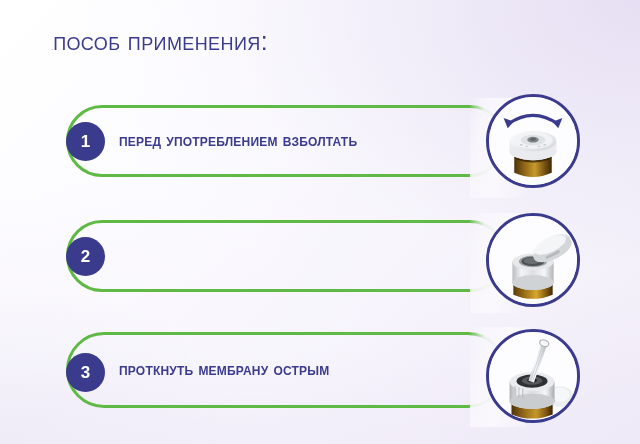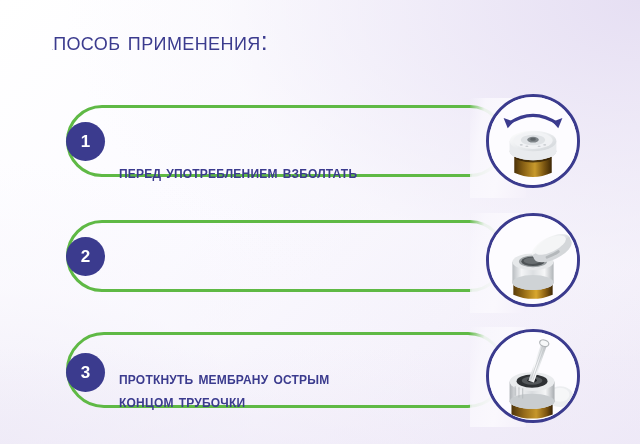--- a/index.html
+++ b/index.html
@@ -106,21 +106,21 @@
 
   
   .label {
     position: absolute;
     left: 119px;
     top: 0;
     height: 86px;
     width: 330px;
     display: flex;
     flex-direction: column;
-    justify-content: flex-end;
+    justify-content: center;
     color: #3b3b8e;
     font-size: 17.5px;
     font-weight: 700;
     letter-spacing: 0.2px;
     font-variant: small-caps;
     text-transform: lowercase;
     z-index: 4;
     line-height: 1.32;
   }
   .label .ln { white-space: nowrap; }
@@ -277,21 +277,20 @@
 
     <div class="step step-3">
 
       <div class="pill"></div>
       <div class="pill-mask"></div>
 
       <div class="badge">3</div>
 
       <div class="label">
         <span class="ln">Проткнуть мембрану острым</span>
-        <span class="ln">концом трубочки</span>
       </div>
 
       <div class="photo">
         <svg viewBox="0 0 94 94" xmlns="http://www.w3.org/2000/svg">
           <defs>
             <linearGradient id="metal3" x1="0" y1="0" x2="1" y2="0">
               <stop offset="0%" stop-color="#adb1b5"></stop>
               <stop offset="20%" stop-color="#f2f3f5"></stop>
               <stop offset="50%" stop-color="#d9dcdf"></stop>
               <stop offset="80%" stop-color="#f4f5f6"></stop>

